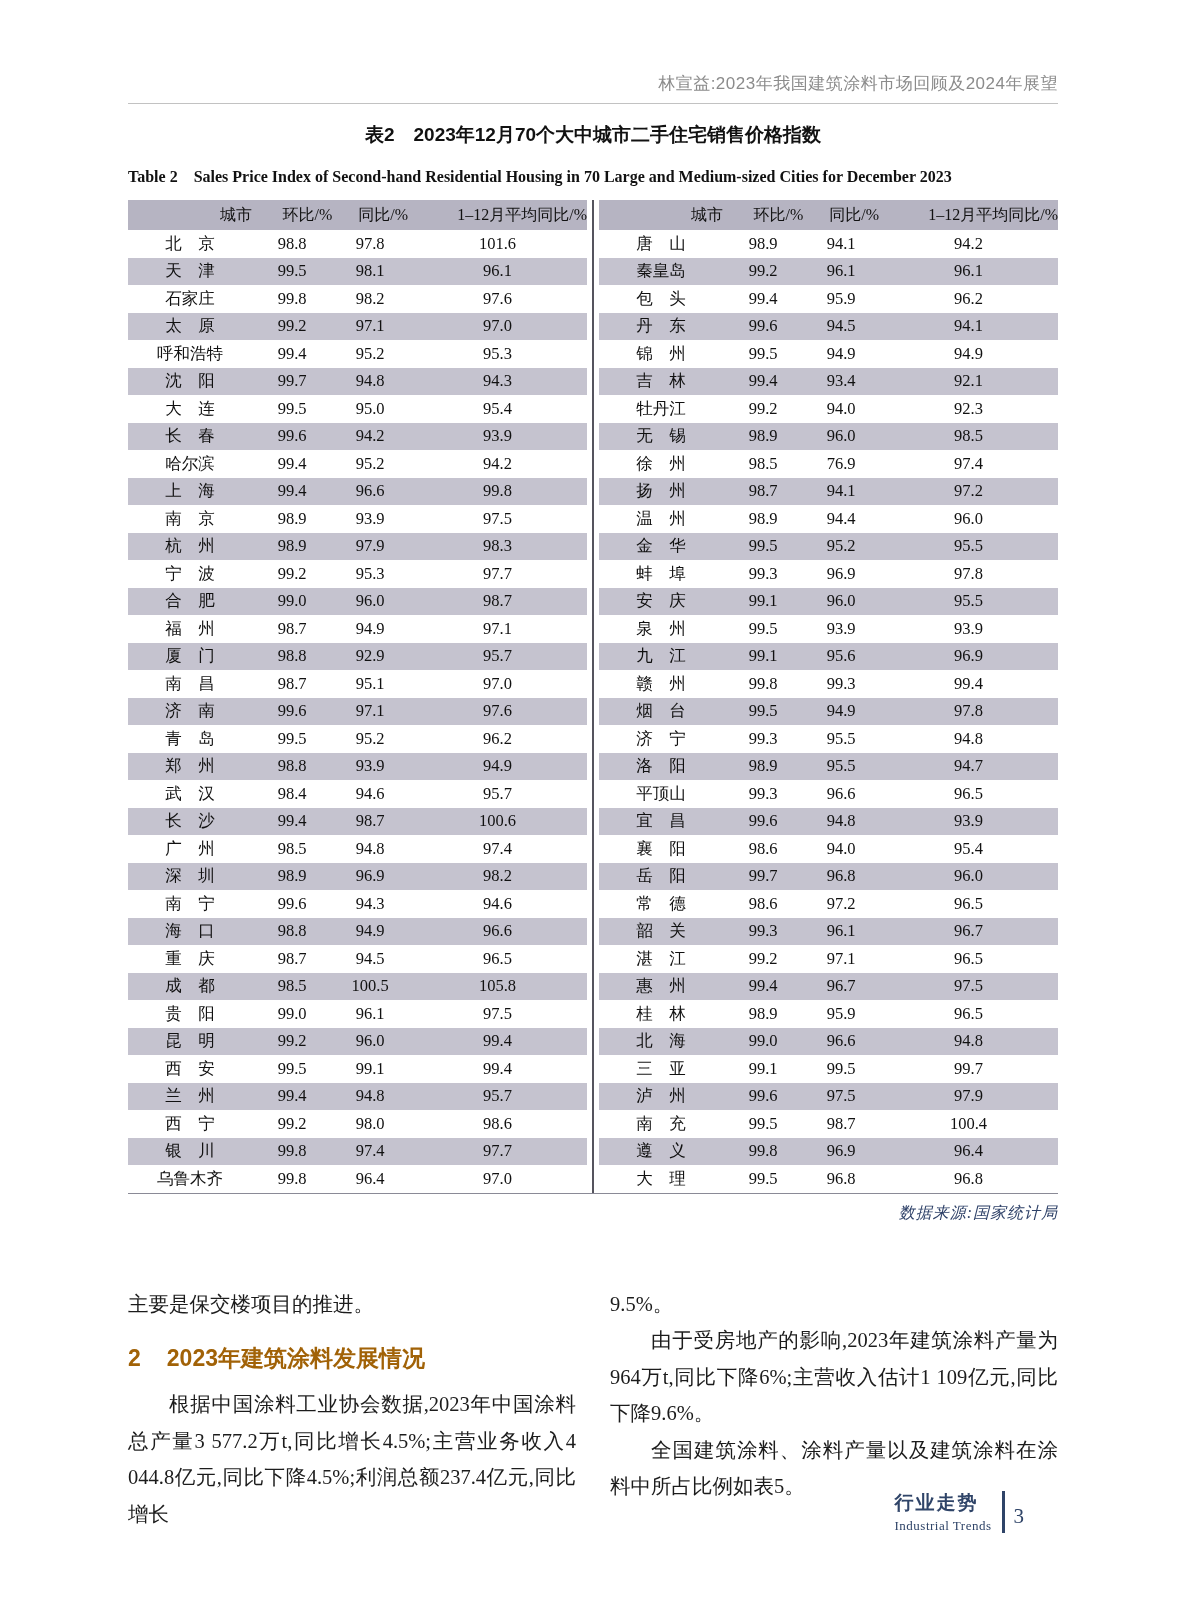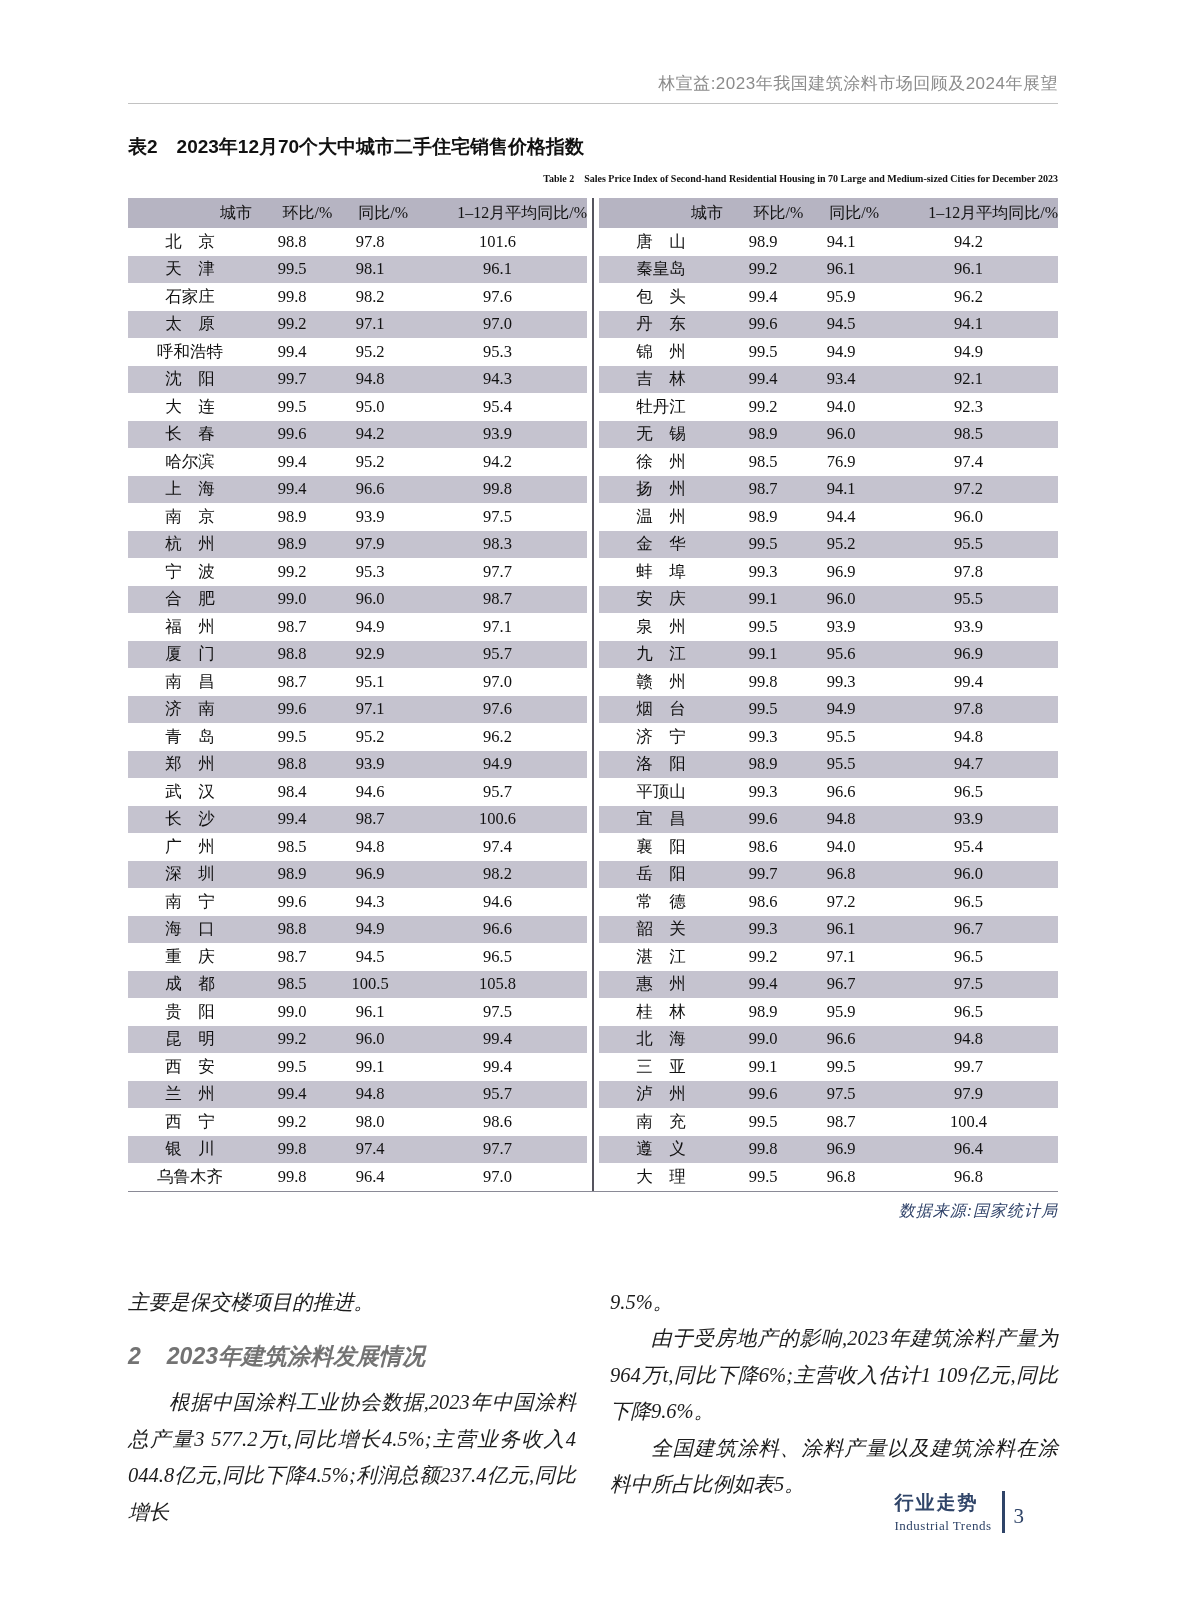--- a/index.html
+++ b/index.html
@@ -14,25 +14,25 @@
   
   .running-head {
     padding-top:72px; text-align:right;
     font-family:"Liberation Sans","DejaVu Sans",sans-serif;
     font-size:17px; color:#8b8b8b; letter-spacing:0.5px;
   }
   .header-rule { border-bottom:1.5px solid #c2c2c2; margin-top:8px; }
 
   
   .tbl-title-zh {
-    margin-top:30px; text-align:left; font-weight:bold; font-size:19px;
+    margin-top:18px; text-align:center; font-weight:bold; font-size:19px;
     font-family:"Liberation Sans","DejaVu Sans",sans-serif; color:#111;
   }
   .tbl-title-en {
-    margin-top:12px; text-align:right; font-weight:bold; font-size:10px;
+    margin-top:19px; text-align:left; font-weight:bold; font-size:16px;
     font-family:"Liberation Serif","DejaVu Serif",serif; color:#111;
   }
 
   
   .tables-wrap { display:flex; margin-top:12px; border-bottom:1.6px solid #8a8a96; }
   .table-box { flex:1 1 0; }
   .table-box.left  { border-right:1.6px solid #55545e; padding-right:5px; }
   .table-box.right { border-left:1.6px solid #55545e; padding-left:5px; }
   table.data-table { width:100%; border-collapse:collapse; table-layout:fixed; }
   table.data-table col.c-city { width:27%; }
@@ -50,25 +50,25 @@
   table.data-table tbody tr:nth-child(even) { background:#c5c3cf; }
 
   
   .source-note {
     margin-top:9px; text-align:right; font-style:italic;
     font-size:16px; color:#2e4168; letter-spacing:1px;
   }
 
   
   .body-columns { display:flex; gap:34px; margin-top:62px; }
-  .body-col { width:448px; font-size:20.5px; line-height:36.5px; text-align:justify;font-style:italic; }
+  .body-col { width:448px; font-size:20.5px; line-height:36.5px; text-align:justify; }
   .body-col p.indent { text-indent:2em; }
   .section-heading {
     font-family:"Liberation Sans","DejaVu Sans",sans-serif;
-    color:#737373; font-size:23px; font-weight:bold;
+    color:#a16207; font-size:23px; font-weight:bold;
     margin:20px 0 12px 0; line-height:32px;
   }
   .section-heading .sec-num { margin-right:26px; }
 
   
   .footer {
     position:absolute; right:163px; bottom:50px;
     display:flex; align-items:center; color:#2f4468;
   }
   .footer .f-zh {

